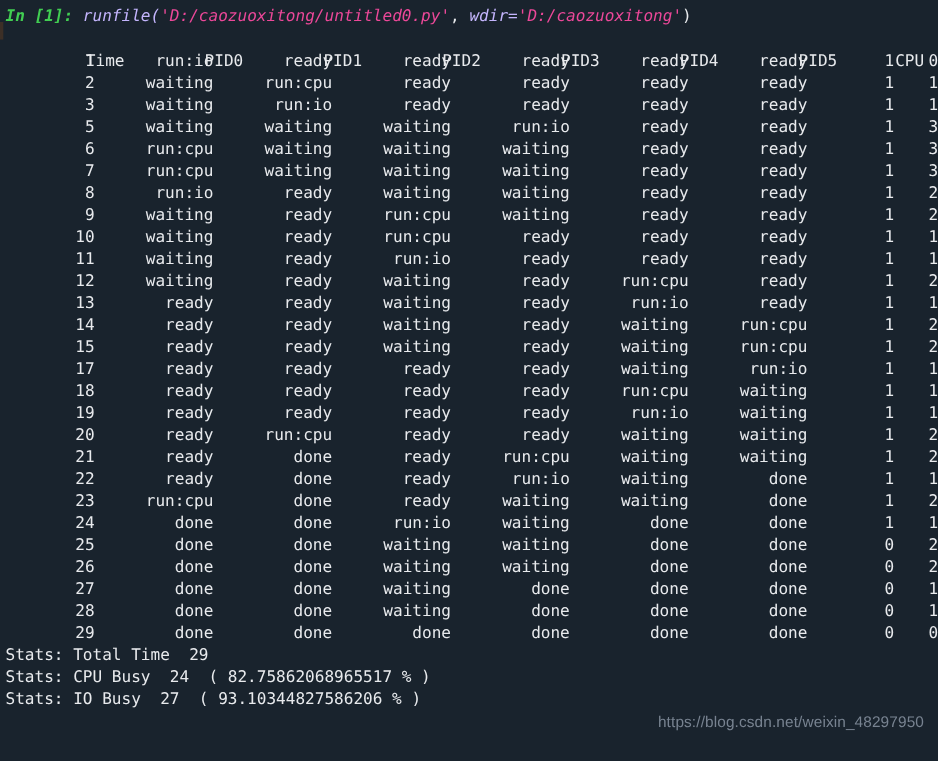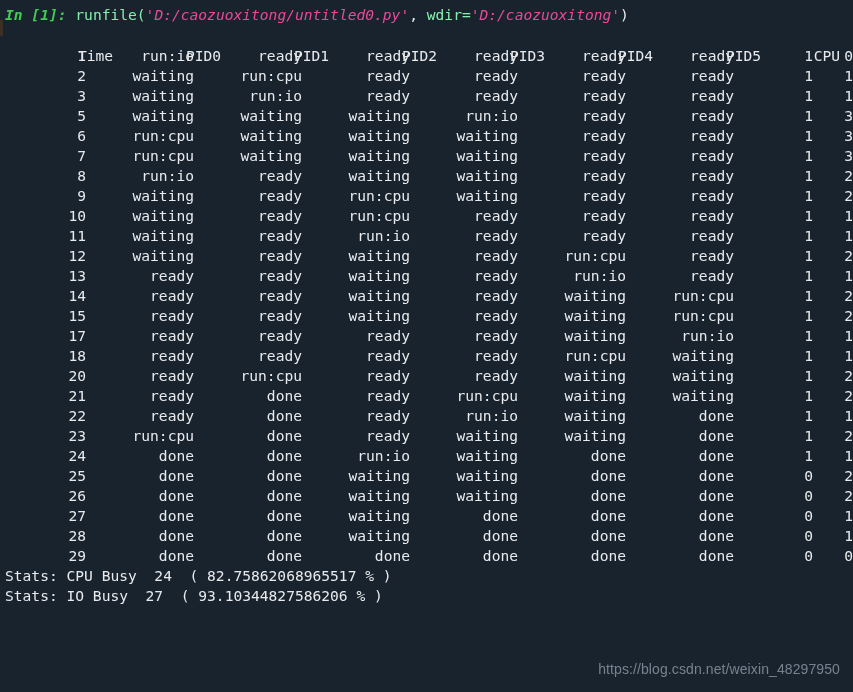--- a/index.html
+++ b/index.html
@@ -36,21 +36,21 @@
   .line {
     display: block;
     white-space: pre;
     height: 20px;
     line-height: 20px;
     padding-left: 5px;
   }
   .line.first { padding-top: 3px; height: 23px; line-height: 23px; }
 
   .tok-in      { color: #41cd52; font-weight: bold; font-style: italic; }
-  .tok-plain   { color: #86efac; }
+  .tok-plain   { color: #c4b5fd; font-style: italic; }
   .tok-str     { color: #ec4899; font-style: italic; }
   .tok-punct   { color: #e8eaed; }
 
   
   .row {
     display: block;
     white-space: pre;
     height: 20px;
     line-height: 20px;
     color: #e8eaed;
@@ -67,21 +67,21 @@
   .c-cpu  { width: 79px; }
   .c-ios  { width: 40px; }
 
   .hdr { color: #e8eaed; }
 
   .stats { color: #e8eaed; }
 
   .watermark {
     position: absolute;
     right: 13px;
-    bottom: 13px;
+    bottom: 26px;
     color: #7d8896;
     font-family: "Liberation Sans", sans-serif;
     font-size: 14px;
     letter-spacing: 0.1px;
     opacity: 0.95;
   }
 </style>
 </head>
 <body>
 
@@ -105,32 +105,34 @@
       <div class="row"><span class="cell c-time">8</span><span class="cell c-pid">run:io</span><span class="cell c-pid">ready</span><span class="cell c-pid">waiting</span><span class="cell c-pid">waiting</span><span class="cell c-pid">ready</span><span class="cell c-pid">ready</span><span class="cell c-cpu">1</span><span class="cell c-ios">2</span></div>
       <div class="row"><span class="cell c-time">9</span><span class="cell c-pid">waiting</span><span class="cell c-pid">ready</span><span class="cell c-pid">run:cpu</span><span class="cell c-pid">waiting</span><span class="cell c-pid">ready</span><span class="cell c-pid">ready</span><span class="cell c-cpu">1</span><span class="cell c-ios">2</span></div>
       <div class="row"><span class="cell c-time">10</span><span class="cell c-pid">waiting</span><span class="cell c-pid">ready</span><span class="cell c-pid">run:cpu</span><span class="cell c-pid">ready</span><span class="cell c-pid">ready</span><span class="cell c-pid">ready</span><span class="cell c-cpu">1</span><span class="cell c-ios">1</span></div>
       <div class="row"><span class="cell c-time">11</span><span class="cell c-pid">waiting</span><span class="cell c-pid">ready</span><span class="cell c-pid">run:io</span><span class="cell c-pid">ready</span><span class="cell c-pid">ready</span><span class="cell c-pid">ready</span><span class="cell c-cpu">1</span><span class="cell c-ios">1</span></div>
       <div class="row"><span class="cell c-time">12</span><span class="cell c-pid">waiting</span><span class="cell c-pid">ready</span><span class="cell c-pid">waiting</span><span class="cell c-pid">ready</span><span class="cell c-pid">run:cpu</span><span class="cell c-pid">ready</span><span class="cell c-cpu">1</span><span class="cell c-ios">2</span></div>
       <div class="row"><span class="cell c-time">13</span><span class="cell c-pid">ready</span><span class="cell c-pid">ready</span><span class="cell c-pid">waiting</span><span class="cell c-pid">ready</span><span class="cell c-pid">run:io</span><span class="cell c-pid">ready</span><span class="cell c-cpu">1</span><span class="cell c-ios">1</span></div>
       <div class="row"><span class="cell c-time">14</span><span class="cell c-pid">ready</span><span class="cell c-pid">ready</span><span class="cell c-pid">waiting</span><span class="cell c-pid">ready</span><span class="cell c-pid">waiting</span><span class="cell c-pid">run:cpu</span><span class="cell c-cpu">1</span><span class="cell c-ios">2</span></div>
       <div class="row"><span class="cell c-time">15</span><span class="cell c-pid">ready</span><span class="cell c-pid">ready</span><span class="cell c-pid">waiting</span><span class="cell c-pid">ready</span><span class="cell c-pid">waiting</span><span class="cell c-pid">run:cpu</span><span class="cell c-cpu">1</span><span class="cell c-ios">2</span></div>
       <div class="row"><span class="cell c-time">17</span><span class="cell c-pid">ready</span><span class="cell c-pid">ready</span><span class="cell c-pid">ready</span><span class="cell c-pid">ready</span><span class="cell c-pid">waiting</span><span class="cell c-pid">run:io</span><span class="cell c-cpu">1</span><span class="cell c-ios">1</span></div>
       <div class="row"><span class="cell c-time">18</span><span class="cell c-pid">ready</span><span class="cell c-pid">ready</span><span class="cell c-pid">ready</span><span class="cell c-pid">ready</span><span class="cell c-pid">run:cpu</span><span class="cell c-pid">waiting</span><span class="cell c-cpu">1</span><span class="cell c-ios">1</span></div>
+      <div class="row"><span class="cell c-time">19</span><span class="cell c-pid">ready</span><span class="cell c-pid">ready</span><span class="cell c-pid">ready</span><span class="cell c-pid">ready</span><span class="cell c-pid">run:io</span><span class="cell c-pid">waiting</span><span class="cell c-cpu">1</span><span class="cell c-ios">1</span></div>
       <div class="row"><span class="cell c-time">20</span><span class="cell c-pid">ready</span><span class="cell c-pid">run:cpu</span><span class="cell c-pid">ready</span><span class="cell c-pid">ready</span><span class="cell c-pid">waiting</span><span class="cell c-pid">waiting</span><span class="cell c-cpu">1</span><span class="cell c-ios">2</span></div>
       <div class="row"><span class="cell c-time">21</span><span class="cell c-pid">ready</span><span class="cell c-pid">done</span><span class="cell c-pid">ready</span><span class="cell c-pid">run:cpu</span><span class="cell c-pid">waiting</span><span class="cell c-pid">waiting</span><span class="cell c-cpu">1</span><span class="cell c-ios">2</span></div>
       <div class="row"><span class="cell c-time">22</span><span class="cell c-pid">ready</span><span class="cell c-pid">done</span><span class="cell c-pid">ready</span><span class="cell c-pid">run:io</span><span class="cell c-pid">waiting</span><span class="cell c-pid">done</span><span class="cell c-cpu">1</span><span class="cell c-ios">1</span></div>
       <div class="row"><span class="cell c-time">23</span><span class="cell c-pid">run:cpu</span><span class="cell c-pid">done</span><span class="cell c-pid">ready</span><span class="cell c-pid">waiting</span><span class="cell c-pid">waiting</span><span class="cell c-pid">done</span><span class="cell c-cpu">1</span><span class="cell c-ios">2</span></div>
       <div class="row"><span class="cell c-time">24</span><span class="cell c-pid">done</span><span class="cell c-pid">done</span><span class="cell c-pid">run:io</span><span class="cell c-pid">waiting</span><span class="cell c-pid">done</span><span class="cell c-pid">done</span><span class="cell c-cpu">1</span><span class="cell c-ios">1</span></div>
       <div class="row"><span class="cell c-time">25</span><span class="cell c-pid">done</span><span class="cell c-pid">done</span><span class="cell c-pid">waiting</span><span class="cell c-pid">waiting</span><span class="cell c-pid">done</span><span class="cell c-pid">done</span><span class="cell c-cpu">0</span><span class="cell c-ios">2</span></div>
       <div class="row"><span class="cell c-time">26</span><span class="cell c-pid">done</span><span class="cell c-pid">done</span><span class="cell c-pid">waiting</span><span class="cell c-pid">waiting</span><span class="cell c-pid">done</span><span class="cell c-pid">done</span><span class="cell c-cpu">0</span><span class="cell c-ios">2</span></div>
       <div class="row"><span class="cell c-time">27</span><span class="cell c-pid">done</span><span class="cell c-pid">done</span><span class="cell c-pid">waiting</span><span class="cell c-pid">done</span><span class="cell c-pid">done</span><span class="cell c-pid">done</span><span class="cell c-cpu">0</span><span class="cell c-ios">1</span></div>
       <div class="row"><span class="cell c-time">28</span><span class="cell c-pid">done</span><span class="cell c-pid">done</span><span class="cell c-pid">waiting</span><span class="cell c-pid">done</span><span class="cell c-pid">done</span><span class="cell c-pid">done</span><span class="cell c-cpu">0</span><span class="cell c-ios">1</span></div>
       <div class="row"><span class="cell c-time">29</span><span class="cell c-pid">done</span><span class="cell c-pid">done</span><span class="cell c-pid">done</span><span class="cell c-pid">done</span><span class="cell c-pid">done</span><span class="cell c-pid">done</span><span class="cell c-cpu">0</span><span class="cell c-ios">0</span></div>
     </div>
 
   <div id="stats-block">
+      <div class="line stats">Stats: Total Time  29</div>
       <div class="line stats">Stats: CPU Busy  24  ( 82.75862068965517 % )</div>
       <div class="line stats">Stats: IO Busy  27  ( 93.10344827586206 % )</div>
     </div>
 
   <div class="watermark">https://blog.csdn.net/weixin_48297950</div>
 
 </div>
 
 </body></html>

